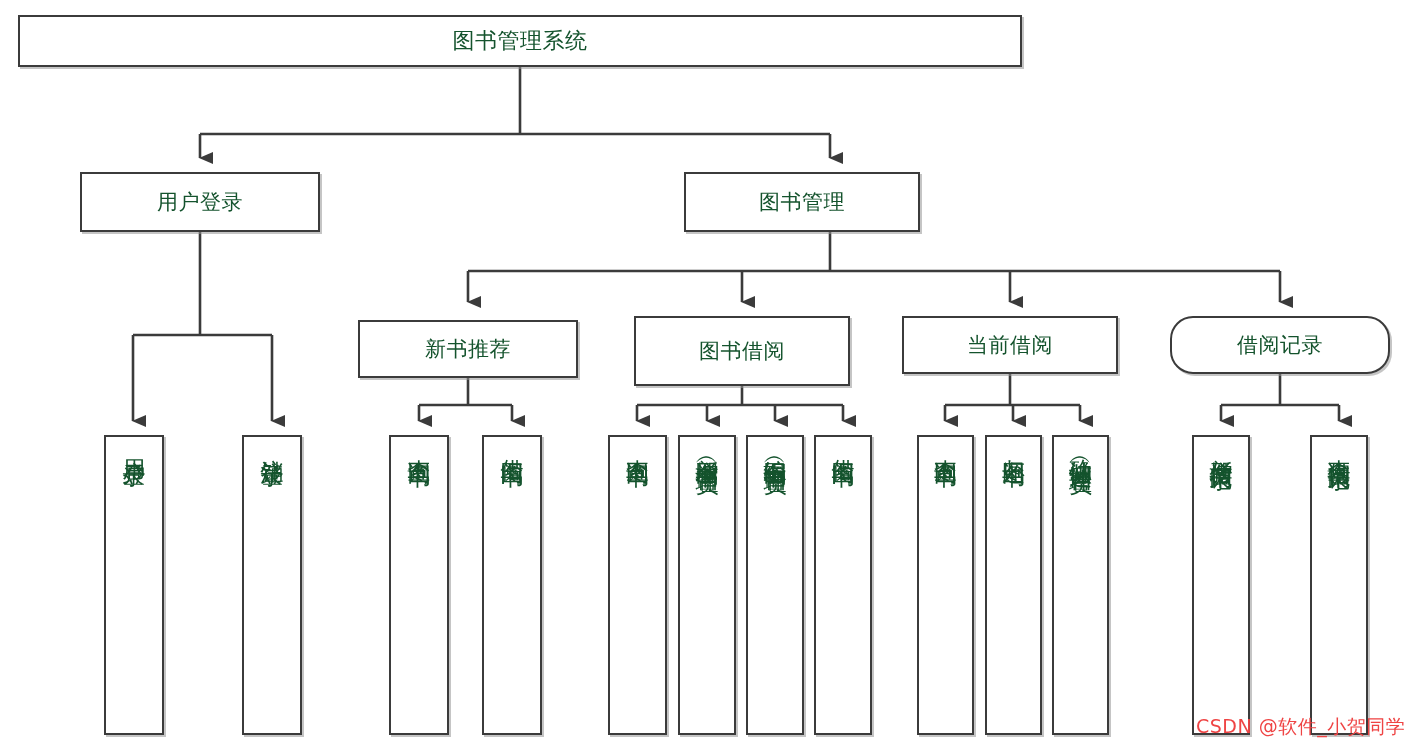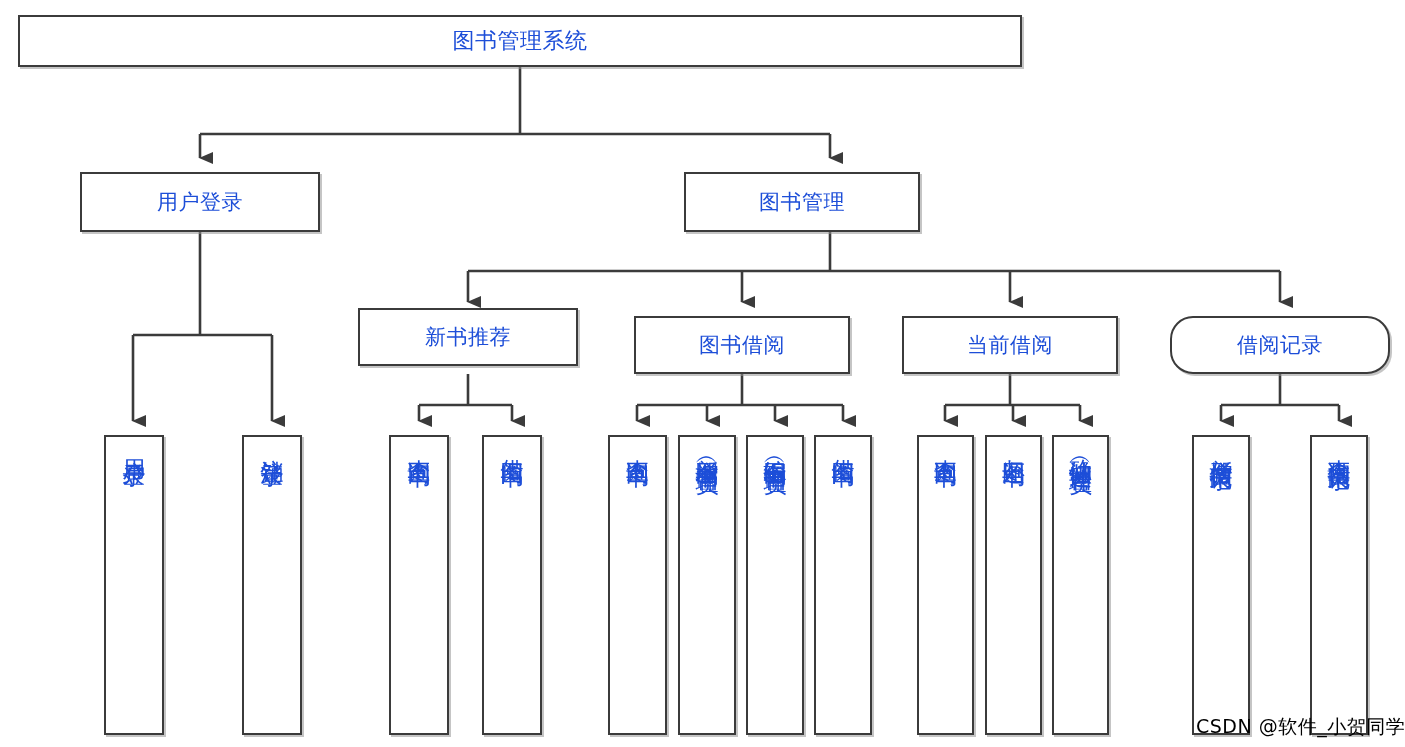--- a/index.html
+++ b/index.html
@@ -27,21 +27,21 @@
   }
   .node {
     position: absolute;
     box-sizing: border-box;
     background: #ffffff;
     border: 2px solid #3b3b3b;
     box-shadow: 2px 2px 0 0 rgba(150,150,150,0.55);
     display: flex;
     align-items: center;
     justify-content: center;
-    color: #1d4ed8;
+    color: #14532d;
   }
   .node .label {
     display: block;
     text-align: center;
     line-height: 1.18;
     white-space: pre;
   }
   
   .node.horiz .label {
     font-size: 21px;
@@ -60,21 +60,21 @@
     writing-mode: vertical-rl;
     text-orientation: upright;
     font-size: 23px;
     line-height: 1;
     letter-spacing: 2px;
     white-space: nowrap;
   }
   .watermark {
     position: absolute;
     font-size: 19px;
-    color: #000000;
+    color: #ef4444;
     white-space: nowrap;
     letter-spacing: 0.5px;
     font-family: "DejaVu Sans", "Liberation Sans", sans-serif;
   }
 </style>
 </head>
 <body>
 
 <div id="canvas">
 
@@ -132,24 +132,24 @@
     <span class="label">图书管理系统</span>
   </div>
 
   <div class="node horiz" id="node-l2-0" style="left: 80px; top: 172px; width: 240px; height: 60px;">
     <span class="label">用户登录</span>
   </div>
   <div class="node horiz" id="node-l2-1" style="left: 684px; top: 172px; width: 236px; height: 60px;">
     <span class="label">图书管理</span>
   </div>
 
-  <div class="node horiz" id="node-l3-0" style="left: 358px; top: 308px; width: 220px; height: 58px;">
+  <div class="node horiz" id="node-l3-0" style="left: 358px; top: 320px; width: 220px; height: 58px;">
     <span class="label">新书推荐</span>
   </div>
-  <div class="node horiz" id="node-l3-1" style="left: 634px; top: 316px; width: 216px; height: 58px; font-family: Liberation Serif, serif;">
+  <div class="node horiz" id="node-l3-1" style="left: 634px; top: 316px; width: 216px; height: 70px; font-family: Liberation Serif, serif;">
     <span class="label">图书借阅</span>
   </div>
   <div class="node horiz" id="node-l3-2" style="left: 902px; top: 316px; width: 216px; height: 58px;">
     <span class="label">当前借阅</span>
   </div>
   <div class="node horiz" id="node-l3-3" style="left: 1170px; top: 316px; width: 220px; height: 58px; border-radius: 23px;">
     <span class="label">借阅记录</span>
   </div>
 
   <div class="node vert" id="node-leaf-0" style="left: 104px; top: 435px; width: 60px; height: 300px;">

